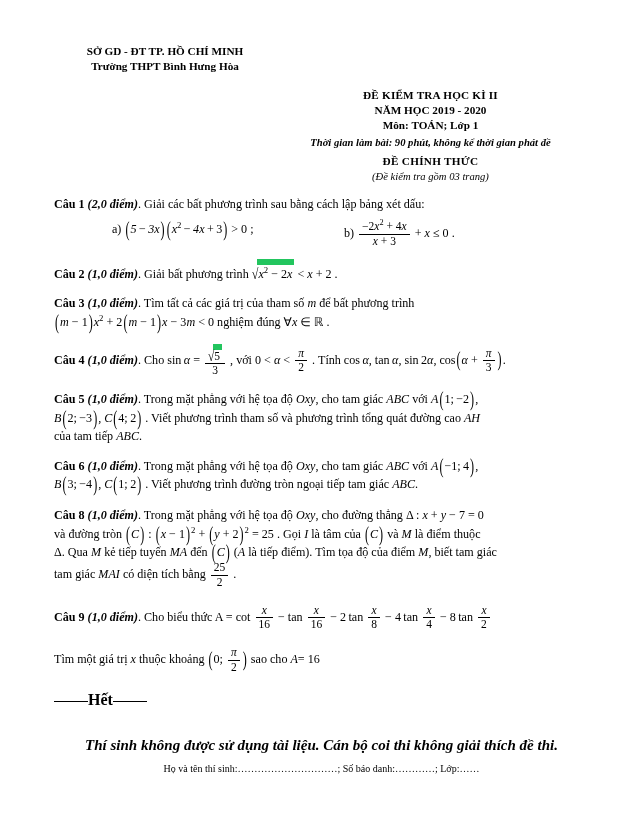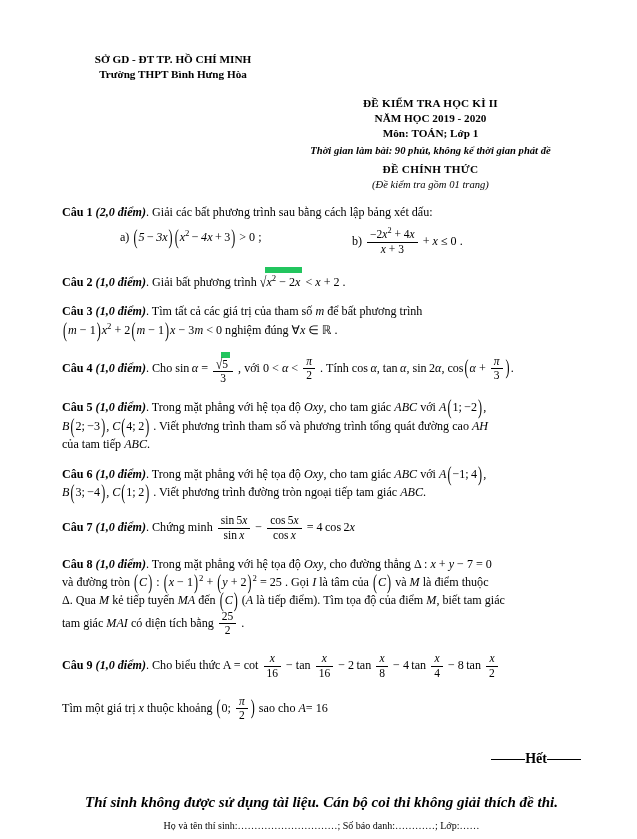--- a/index.html
+++ b/index.html
@@ -12,21 +12,21 @@
     height: 839px;
     font-family: "Liberation Serif", serif;
     color: #000000;
     position: relative;
     overflow: hidden;
   }
   .page {
     position: relative;
     width: 637px;
     height: 839px;
-    padding: 8px;
+    padding: 0;
     box-sizing: border-box;
   }
 
   
   .header {
     display: flex;
     padding: 44px 52px 0 54px;
     box-sizing: border-box;
   }
   .header-left {
@@ -117,24 +117,24 @@
   .abline {
     display: flex;
     margin-top: 7px;
     margin-bottom: 4px;
   }
   .abline .a-part { width: 270px; padding-left: 58px; box-sizing: border-box; }
   .abline .b-part { flex: 1; padding-left: 20px; box-sizing: border-box;}
 
   
   .hetline {
-    text-align: right;
-    margin-top: 26px;
-    font-weight: bold;
-    font-size: 14px;
+    text-align: left;
+    margin-top: 14px;
+    font-weight: bold;
+    font-size: 16px;
   }
   .hetline .rule {
     display: inline-block;
     border-bottom: 1px solid #000;
     width: 34px;
     vertical-align: 3px;
   }
   .footer-note {
     margin-top: 22px;
     text-align: center;
@@ -157,21 +157,21 @@
     <div class="header-left">
       <div>SỞ GD - ĐT TP. HỒ CHÍ MINH</div>
       <div>Trường THPT Bình Hưng Hòa</div>
     </div>
     <div class="header-right">
       <div class="hr-line1">ĐỀ KIỂM TRA HỌC KÌ II</div>
       <div class="hr-line2">NĂM HỌC 2019 - 2020</div>
       <div class="hr-line3">Môn: TOÁN; Lớp 1</div>
       <div class="hr-italic">Thời gian làm bài: 90 phút, không kể thời gian phát đề</div>
       <div class="hr-chinhthuc">ĐỀ CHÍNH THỨC</div>
-      <div class="hr-note">(Đề kiểm tra gồm 01 trang)</div>
+      <div class="hr-note">(Đề kiểm tra gồm 03 trang)</div>
     </div>
   </div>
 
   <div class="content">
 
     <div class="q" style="">
       <span class="q-lead">Câu 1</span>
       <span class="q-lead it">(2,0 điểm)</span><span>. Giải các bất phương trình sau bằng cách lập bảng xét dấu:</span>
     </div>
     <div class="abline">
@@ -241,28 +241,20 @@
       <span class="m">ABC</span>
       <span>với</span>
       <span class="m">A</span><span class="bigparen">(</span>−1; 4<span class="bigparen">)</span>,
       <br>
       <span class="m">B</span><span class="bigparen">(</span>3; −4<span class="bigparen">)</span>,
       <span class="m">C</span><span class="bigparen">(</span>1; 2<span class="bigparen">)</span>
       <span>. Viết phương trình đường tròn ngoại tiếp tam giác</span>
       <span class="m">ABC</span><span>.</span>
     </div>
 
-    <div class="q" style="margin-top:13px;">
-      <span class="q-lead">Câu 7</span>
-      <span class="q-lead it">(1,0 điểm)</span><span>. Chứng minh</span>
-      <span class="frac"><span class="num">sin 5<span class="m">x</span></span><span class="den">sin <span class="m">x</span></span></span>
-      −
-      <span class="frac"><span class="num">cos 5<span class="m">x</span></span><span class="den">cos <span class="m">x</span></span></span>
-      = 4 cos 2<span class="m">x</span>
-    </div>
 
     <div class="q" style="margin-top:13px;">
       <span class="q-lead">Câu 8</span>
       <span class="q-lead it">(1,0 điểm)</span><span>. Trong mặt phẳng với hệ tọa độ</span>
       <span class="m">Oxy</span><span>, cho đường thẳng</span>
       Δ : <span class="m">x</span> + <span class="m">y</span> − 7 = 0
       <br>
       <span>và đường tròn</span>
       <span class="bigparen">(</span><span class="m">C</span><span class="bigparen">)</span> :
       <span class="bigparen">(</span><span class="m">x</span> − 1<span class="bigparen">)</span><sup>2</sup> +

